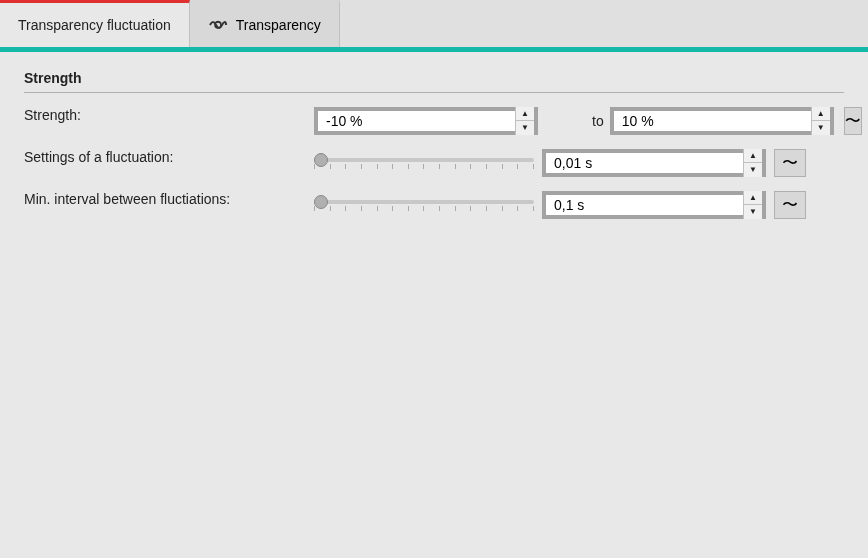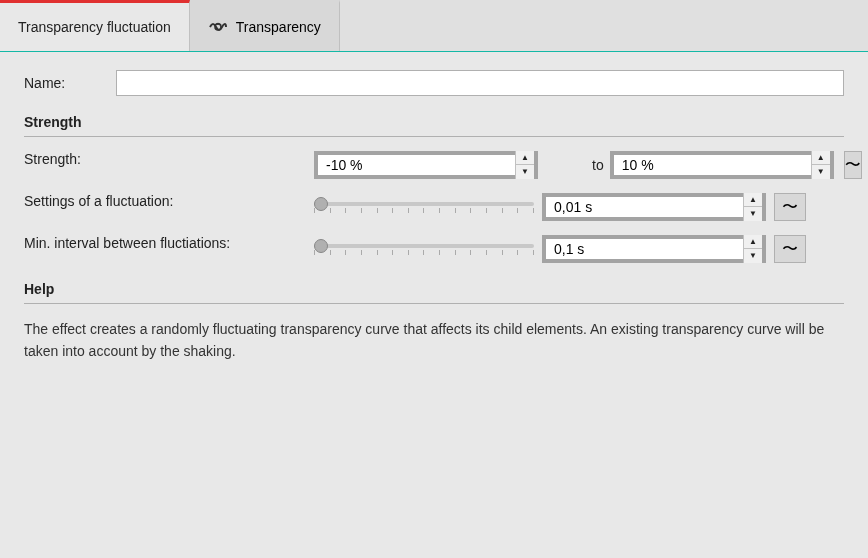--- a/index.html
+++ b/index.html
@@ -9,21 +9,21 @@
       background: #e8e8e8;
       width: 868px;
       height: 558px;
       overflow: hidden;
       color: #222;
     }
     .tab-bar {
       display: flex;
       align-items: stretch;
       background: #e0e0e0;
-      border-bottom: 1px solid #14b8a6;
+      border-bottom: 5px solid #14b8a6;
       height: 52px;
     }
     .tab-active {
       display: flex;
       align-items: center;
       padding: 0 18px;
       background: #e8e8e8;
       border-top: 3px solid #e03030;
       border-right: 1px solid #c0c0c0;
       font-size: 14px;
@@ -221,24 +221,20 @@
         <circle cx="10" cy="10" r="3" fill="none" stroke="#333" stroke-width="1.5"></circle>
         <path d="M7 8 Q10 5 13 8" stroke="#333" stroke-width="1.5" fill="none"></path>
       </svg>
     </span>
     <span>Transparency</span>
   </div>
 </div>
 
 <div class="content">
 
-  <div class="name-row">
-    <span class="name-label">Name:</span>
-    <input class="name-input" type="text" value="" style="">
-  </div>
 
   <div class="section-title">Strength</div>
   <hr class="divider">
 
   <div class="settings-grid">
 
     <div class="setting-row">
       <span class="setting-label">Strength:</span>
       <div class="spinbox-group">
         <div class="spinbox">
@@ -327,18 +323,13 @@
             <div class="spin-up">▲</div>
             <div class="spin-down">▼</div>
           </div>
         </div>
         <button class="wave-btn">〜</button>
       </div>
     </div>
 
   </div>
 
-  <div class="help-section">
-    <div class="section-title">Help</div>
-    <hr class="divider">
-    <p class="help-text">The effect creates a randomly fluctuating transparency curve that affects its child elements. An existing transparency curve will be taken into account by the shaking.</p>
-  </div>
 </div>
 
 </body></html>

